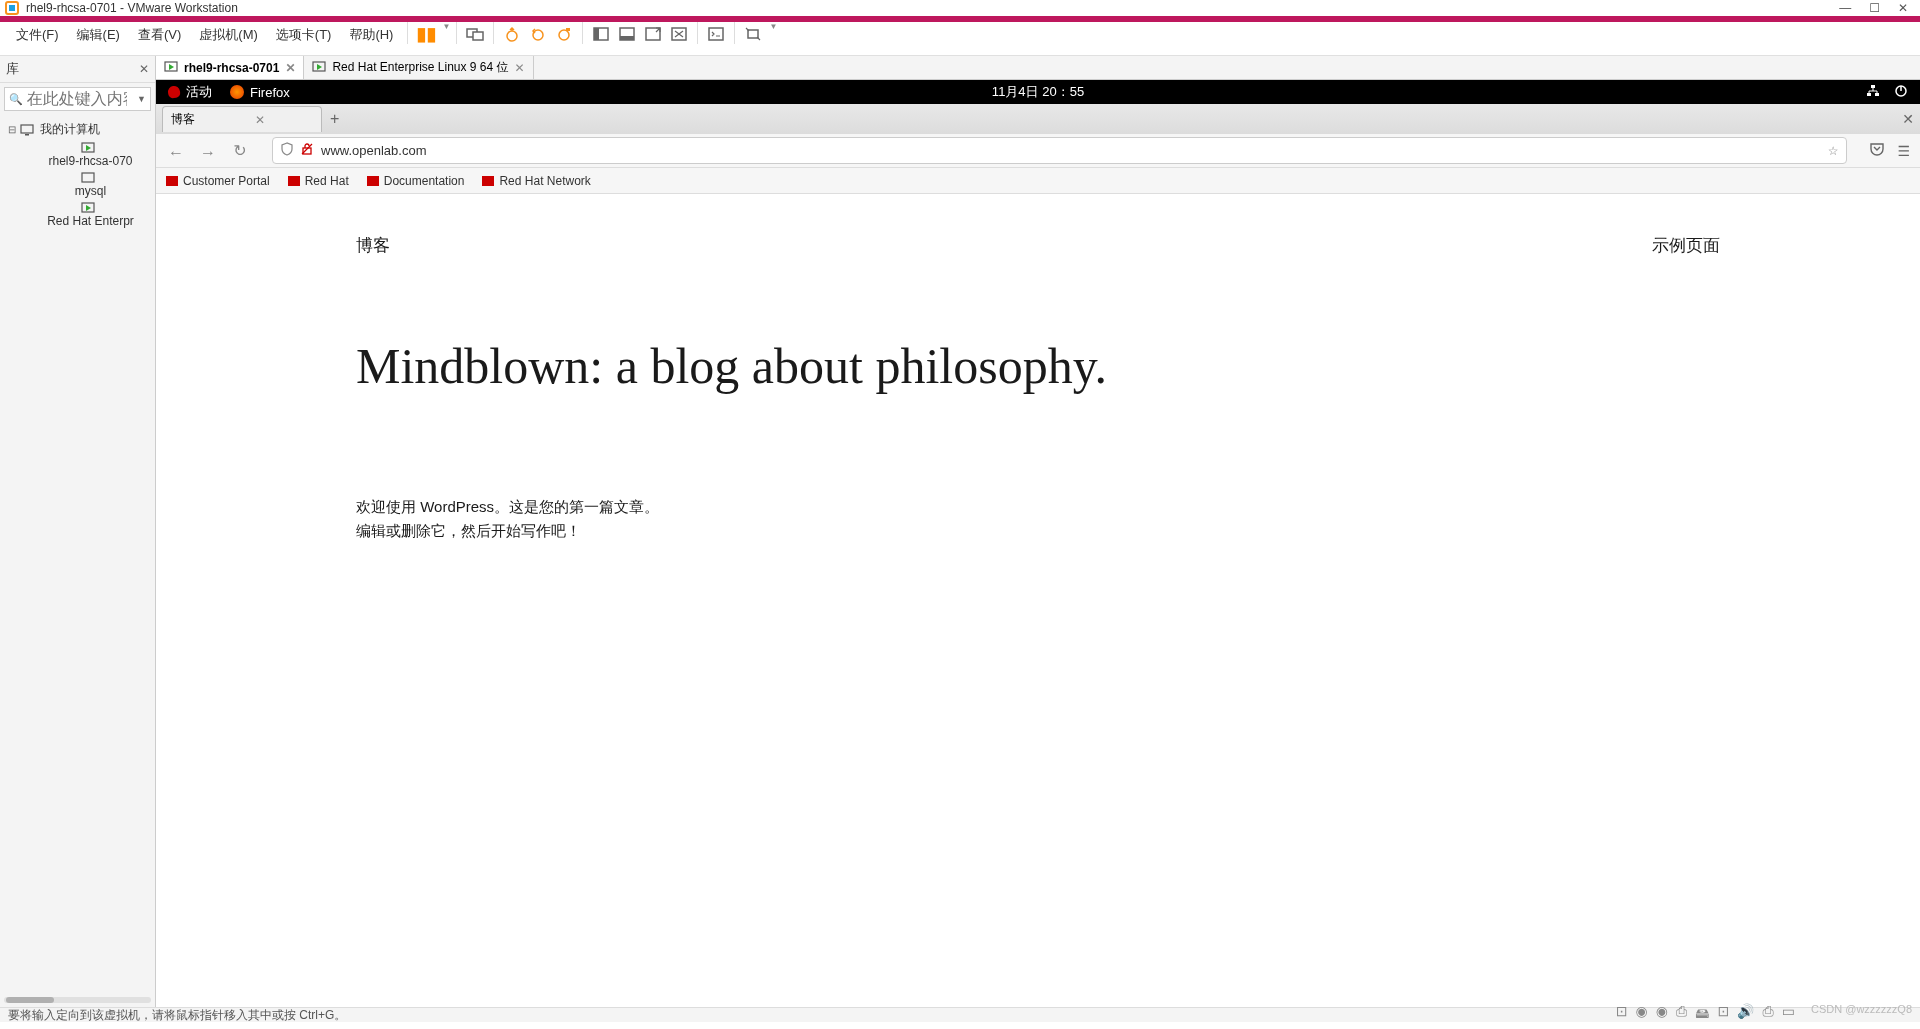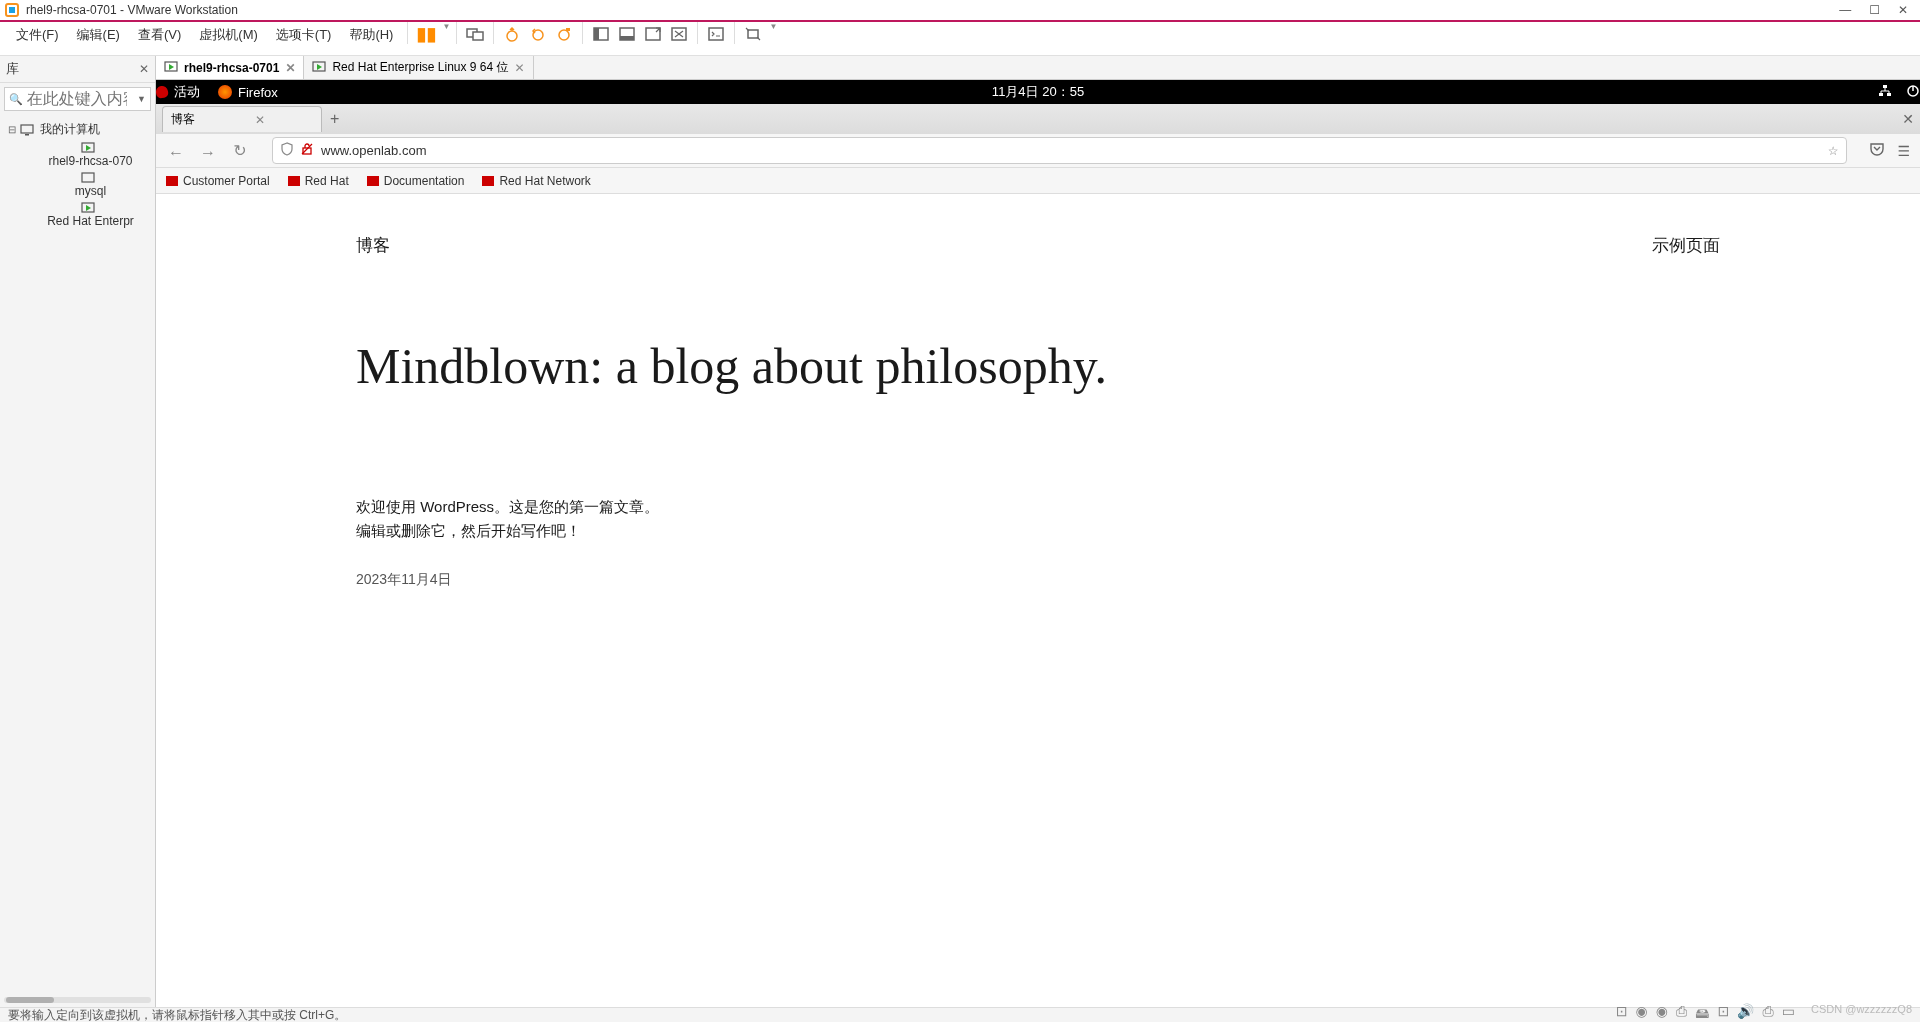--- a/index.html
+++ b/index.html
@@ -1,19 +1,19 @@
 <!DOCTYPE html>
 <html><head>
   <meta charset="utf-8">
   <style>
     * { margin: 0; padding: 0; box-sizing: border-box; }
     body { font-family: "Segoe UI", Tahoma, sans-serif; font-size: 12px; background: #fff; overflow: hidden; }
     
     
-    .title-bar { height: 22px; display: flex; align-items: center; padding: 0 4px; background: #fff; border-bottom: 2px solid #be185d; }
+    .title-bar { height: 22px; display: flex; align-items: center; padding: 0 4px; background: #fff; border-bottom: 6px solid #be185d; }
     .app-icon { width: 16px; height: 16px; margin-right: 6px; display: inline-flex; }
     .title-text { font-size: 12px; color: #333; }
     .window-controls { margin-left: auto; display: flex; gap: 18px; padding-right: 8px; }
     .win-ctrl { cursor: pointer; font-size: 12px; color: #555; }
     
     
     .menu-bar { height: 34px; display: flex; align-items: flex-start; padding: 0 8px; border-bottom: 1px solid #e0e0e0; background: #fff; gap: 2px; }
     .menu-item { padding: 4px 8px; font-size: 13px; color: #333; cursor: pointer; }
     .tb-sep { width: 1px; height: 22px; background: #ddd; margin: 0 4px; }
     .tb-btn { width: 24px; height: 24px; display: inline-flex; align-items: center; justify-content: center; cursor: pointer; color: #555; }
@@ -44,21 +44,21 @@
     .vm-content { flex: 1; display: flex; flex-direction: column; overflow: hidden; }
     .vm-tabs { height: 24px; background: #f4f4f4; border-bottom: 1px solid #ccc; display: flex; align-items: stretch; }
     .vm-tab { display: flex; align-items: center; padding: 0 8px; border-right: 1px solid #ccc; background: #fff; gap: 6px; font-size: 12px; cursor: pointer; justify-content: center; }
     .vm-tab.active { font-weight: bold; }
     .vm-tab.inactive { background: #f4f4f4; font-weight: normal; }
     .vm-tab-icon { width: 14px; height: 14px; display: inline-flex; }
     .vm-tab-close { color: #888; font-size: 12px; cursor: pointer; }
     
     
     .guest { flex: 1; background: #fff; display: flex; flex-direction: column; }
-    .gnome-top { height: 24px; background: #000; color: #fff; display: flex; align-items: center; padding: 0 0; font-size: 13px; }
+    .gnome-top { height: 24px; background: #000; color: #fff; display: flex; align-items: center; padding: 0 12px; font-size: 13px; }
     .gnome-left { display: flex; align-items: center; gap: 18px; }
     .gnome-activity { display: flex; align-items: center; gap: 6px; }
     .rh-dot { width: 12px; height: 12px; background: #c00; border-radius: 50% 50% 40% 40%; transform: rotate(-10deg); }
     .gnome-center { position: absolute; left: 50%; transform: translateX(-50%); }
     .gnome-right { margin-left: auto; display: flex; gap: 14px; align-items: center; }
     .gnome-icon { cursor: pointer; }
     
     
     .ff-tabs { height: 30px; background: linear-gradient(#e8e8e8,#dcdcdc); display: flex; align-items: center; padding: 0 6px; }
     .ff-tab { background: #f0f0f0; border: 1px solid #bbb; border-bottom: none; border-radius: 4px 4px 0 0; padding: 4px 8px; display: flex; align-items: center; gap: 60px; font-size: 12px; min-width: 160px; }
@@ -345,21 +345,20 @@
           </span>
       </div>
 
       <div class="page">
         <div class="page-header">
           <span class="page-logo">博客</span>
           <span class="page-nav">示例页面</span>
         </div>
         <h1 class="page-title">Mindblown: a blog about philosophy.</h1>
         <p class="post-body">欢迎使用 WordPress。这是您的第一篇文章。编辑或删除它，然后开始写作吧！</p>
-        <p class="post-date">2023年11月4日</p>
       </div>
     </div>
   </div>
 </div>
 
 <div class="status-bar">
   <span>要将输入定向到该虚拟机，请将鼠标指针移入其中或按 Ctrl+G。</span>
   <div class="status-icons">
     <span>⊡</span>
     <span>◉</span>

